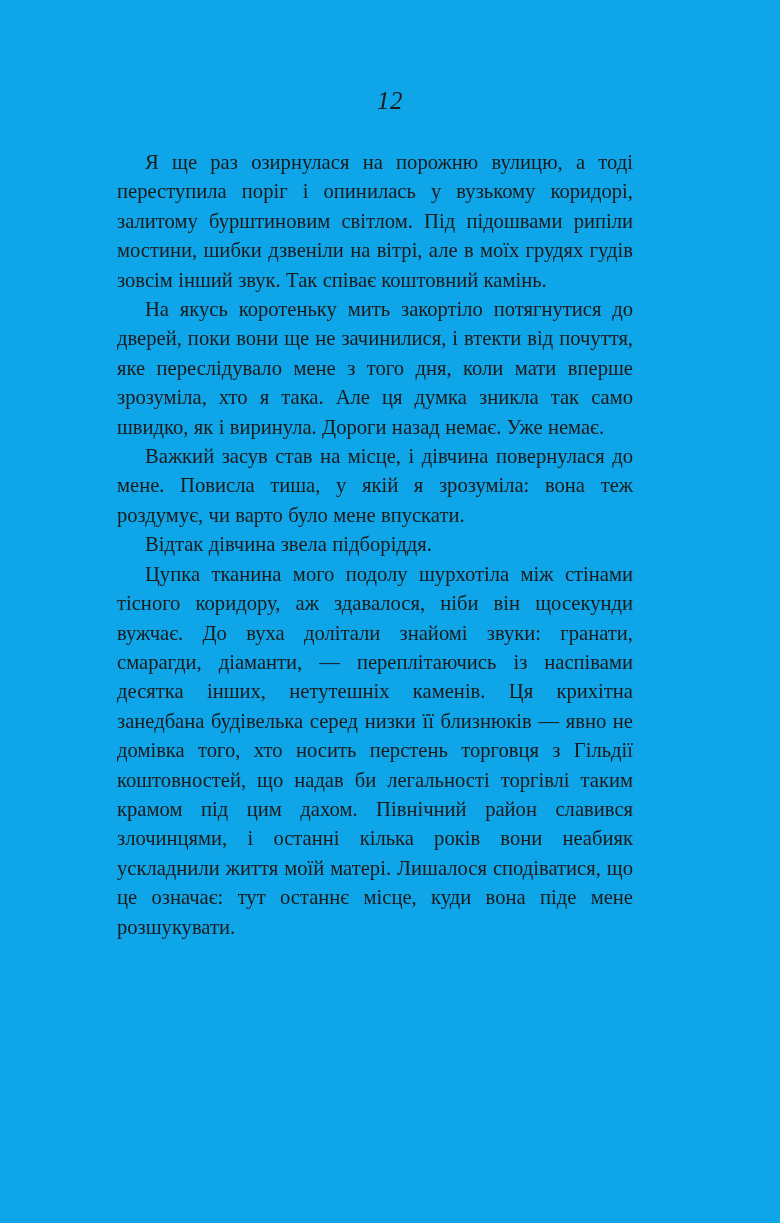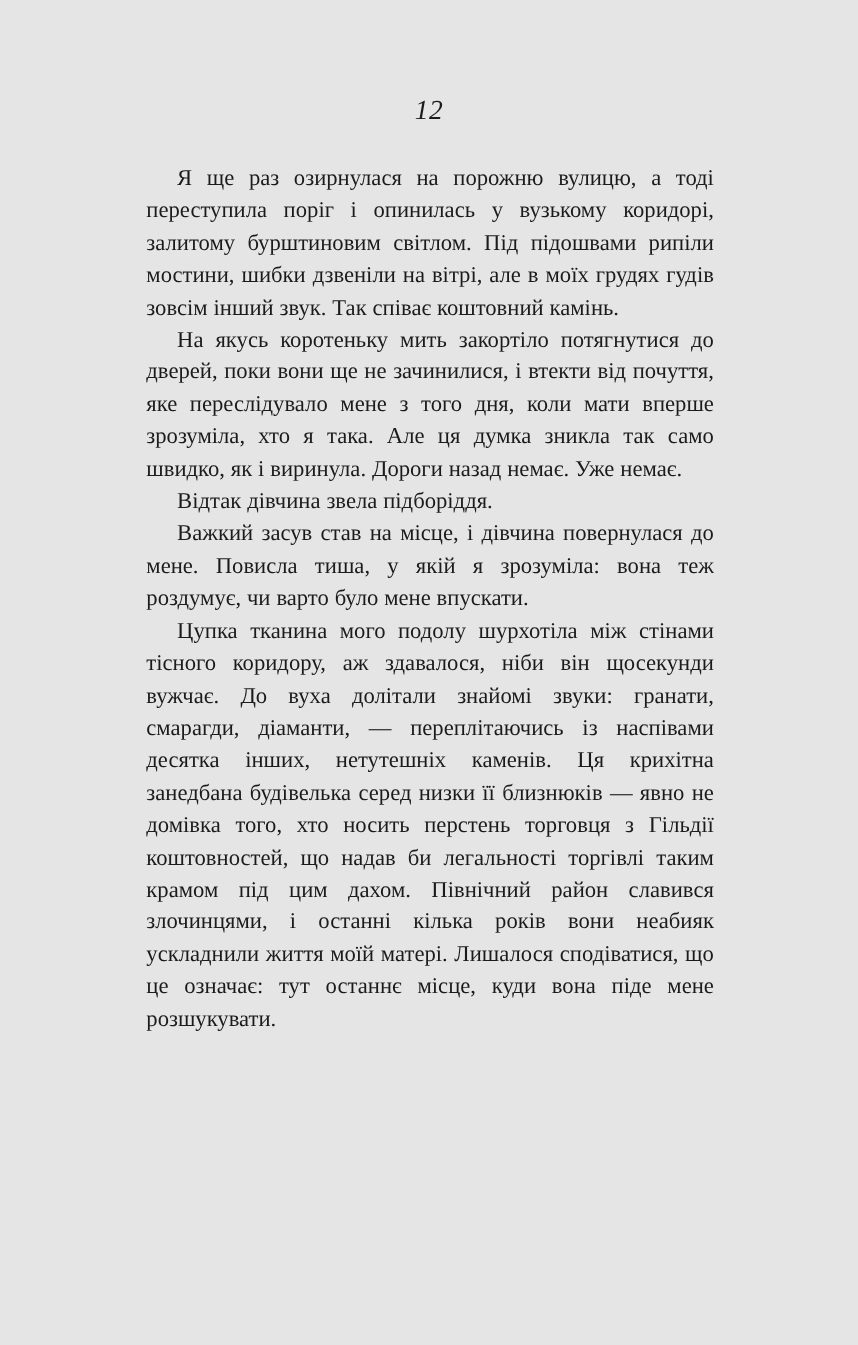--- a/index.html
+++ b/index.html
@@ -14,21 +14,21 @@
     position: relative;
     overflow: hidden;
     font-family: "Liberation Serif", "DejaVu Serif", serif;
     color: #1b1b1b;
     -webkit-font-smoothing: antialiased;
   }
 
   .page {
     position: absolute;
     inset: 0;
-    background: #e5e5e5;
+    background: #0ea5e9;
   }
 
   
   .folio {
     position: absolute;
     top: 88px;
     left: 0;
     width: 780px;
     text-align: center;
     font-family: "Liberation Serif", "DejaVu Serif", serif;
@@ -36,21 +36,21 @@
     font-style: italic;
     letter-spacing: 0.5px;
     color: #1b1b1b;
     line-height: 1;
   }
 
   
   .textblock {
     position: absolute;
     top: 148px;
-    left: 133px;
+    left: 117px;
     width: 516px;
     font-size: 20.6px;
     line-height: 29.4px;
     text-align: justify;
     text-justify: inter-word;
     color: #1b1b1b;
     word-spacing: 0.2px;
   }
 
   .para {
@@ -74,22 +74,22 @@
 
   <div class="folio">12</div>
 
   <div class="textblock">
 
     <p class="para">Я ще раз озирнулася на порожню вулицю, а тоді переступила поріг і опинилась у вузькому коридорі, залитому бурштиновим світлом. Під підошвами рипіли мостини, шибки дзвеніли на вітрі, але в моїх грудях гудів зовсім інший звук. Так співає коштовний камінь.</p>
 
 
     <p class="para">На якусь коротеньку мить закортіло потягнутися до дверей, поки вони ще не зачинилися, і втекти від почуття, яке переслідувало мене з того дня, коли мати вперше зрозуміла, хто я така. Але ця думка зникла так само швидко, як і виринула. Дороги назад немає. Уже немає.</p>
 
+    <p class="para">Важкий засув став на місце, і дівчина повернулася до мене. Повисла тиша, у якій я зрозуміла: вона теж роздумує, чи варто було мене впускати.</p>
+
     <p class="para short">Відтак дівчина звела підборіддя.</p>
-
-    <p class="para">Важкий засув став на місце, і дівчина повернулася до мене. Повисла тиша, у якій я зрозуміла: вона теж роздумує, чи варто було мене впускати.</p>
 
 
     <p class="para">Цупка тканина мого подолу шурхотіла між стінами тісного коридору, аж здавалося, ніби він щосекунди вужчає. До вуха долітали знайомі звуки: гранати, смарагди, діаманти, — переплітаючись із наспівами десятка інших, нетутешніх каменів. Ця крихітна занедбана будівелька серед низки її близнюків — явно не домівка того, хто носить перстень торговця з Гільдії коштовностей, що надав би легальності торгівлі таким крамом під цим дахом. Північний район славився злочинцями, і останні кілька років вони неабияк ускладнили життя моїй матері. Лишалося сподіватися, що це означає: тут останнє місце, куди вона піде мене розшукувати.</p>
 
   </div>
 
 </div>
 
 </body></html>

